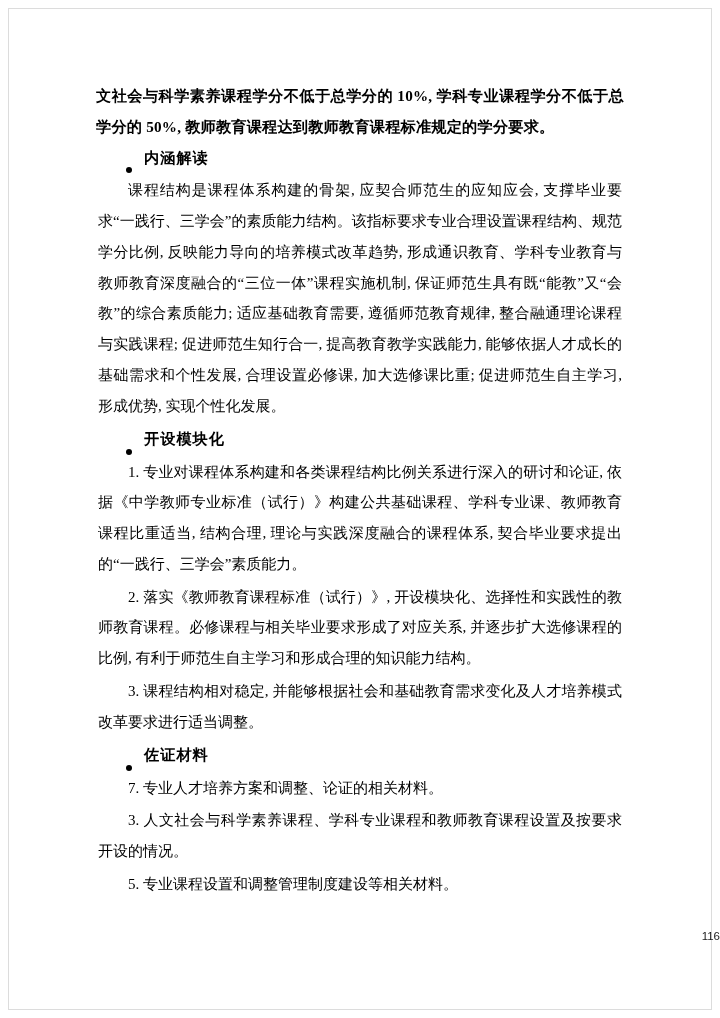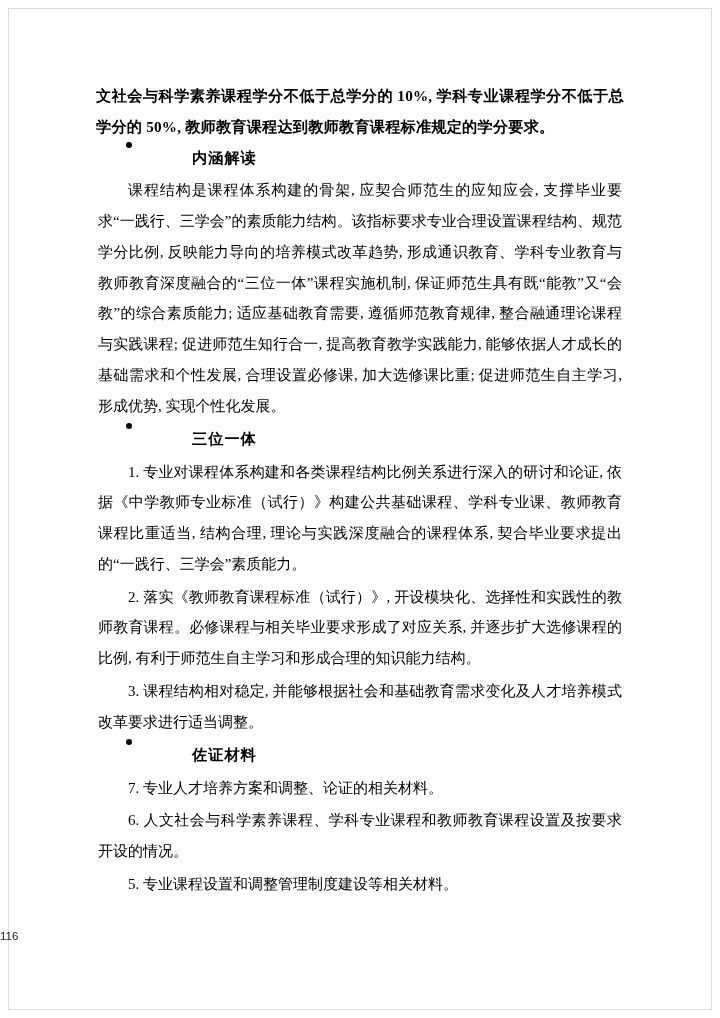--- a/index.html
+++ b/index.html
@@ -40,27 +40,26 @@
     font-weight: bold;
     font-size: 15.2px;
     line-height: 2.05;
     letter-spacing: 0.2px;
     text-align: justify;
     text-justify: inter-ideograph;
     margin: 0 0 0 0;
   }
   .bullet-head {
     display: flex;
-    align-items: flex-start;
+    align-items: flex-end;
     font-weight: bold;
     font-size: 15.2px;
     line-height: 2.05;
     margin: 0;
     padding-left: 30px;
-    gap: 48px;
   }
   .bullet-dot {
     display: inline-block;
     width: 6px;
     height: 6px;
     border-radius: 50%;
     background: #000;
     margin-right: 12px;
     flex: 0 0 auto;
   }
@@ -73,21 +72,21 @@
     text-align: justify;
     text-justify: inter-ideograph;
     margin: 2px;
     text-indent: 30px;
   }
   .pagenum {
     position: absolute;
     left: 0;
     right: 0;
     top: 930px;
-    text-align: left;
+    text-align: right;
     font-family: "Liberation Sans", sans-serif;
     font-size: 11.5px;
     color: #1a1a1a;
   }
 </style>
 </head>
 <body>
 
 <div class="page">
   <div class="page-border"></div>
@@ -97,30 +96,30 @@
     <p class="lead">文社会与科学素养课程学分不低于总学分的 10%, 学科专业课程学分不低于总学分的 50%, 教师教育课程达到教师教育课程标准规定的学分要求。</p>
 
     <div class="bullet-head">
       <span class="bullet-dot"></span>
       <span class="bullet-label">内涵解读</span>
     </div>
     <p class="body">课程结构是课程体系构建的骨架, 应契合师范生的应知应会, 支撑毕业要求“一践行、三学会”的素质能力结构。该指标要求专业合理设置课程结构、规范学分比例, 反映能力导向的培养模式改革趋势, 形成通识教育、学科专业教育与教师教育深度融合的“三位一体”课程实施机制, 保证师范生具有既“能教”又“会教”的综合素质能力; 适应基础教育需要, 遵循师范教育规律, 整合融通理论课程与实践课程; 促进师范生知行合一, 提高教育教学实践能力, 能够依据人才成长的基础需求和个性发展, 合理设置必修课, 加大选修课比重; 促进师范生自主学习, 形成优势, 实现个性化发展。</p>
 
     <div class="bullet-head">
       <span class="bullet-dot"></span>
-      <span class="bullet-label">三位一体</span>
+      <span class="bullet-label">开设模块化</span>
     </div>
     <p class="body">1. 专业对课程体系构建和各类课程结构比例关系进行深入的研讨和论证, 依据《中学教师专业标准（试行）》构建公共基础课程、学科专业课、教师教育课程比重适当, 结构合理, 理论与实践深度融合的课程体系, 契合毕业要求提出的“一践行、三学会”素质能力。</p>
     <p class="body">2. 落实《教师教育课程标准（试行）》, 开设模块化、选择性和实践性的教师教育课程。必修课程与相关毕业要求形成了对应关系, 并逐步扩大选修课程的比例, 有利于师范生自主学习和形成合理的知识能力结构。</p>
     <p class="body">3. 课程结构相对稳定, 并能够根据社会和基础教育需求变化及人才培养模式改革要求进行适当调整。</p>
 
     <div class="bullet-head">
       <span class="bullet-dot"></span>
       <span class="bullet-label">佐证材料</span>
     </div>
     <p class="body">7. 专业人才培养方案和调整、论证的相关材料。</p>
-    <p class="body">6. 人文社会与科学素养课程、学科专业课程和教师教育课程设置及按要求开设的情况。</p>
+    <p class="body">3. 人文社会与科学素养课程、学科专业课程和教师教育课程设置及按要求开设的情况。</p>
     <p class="body">5. 专业课程设置和调整管理制度建设等相关材料。</p>
 
   </div>
 
   <div class="pagenum">116</div>
 </div>
 
 </body></html>

